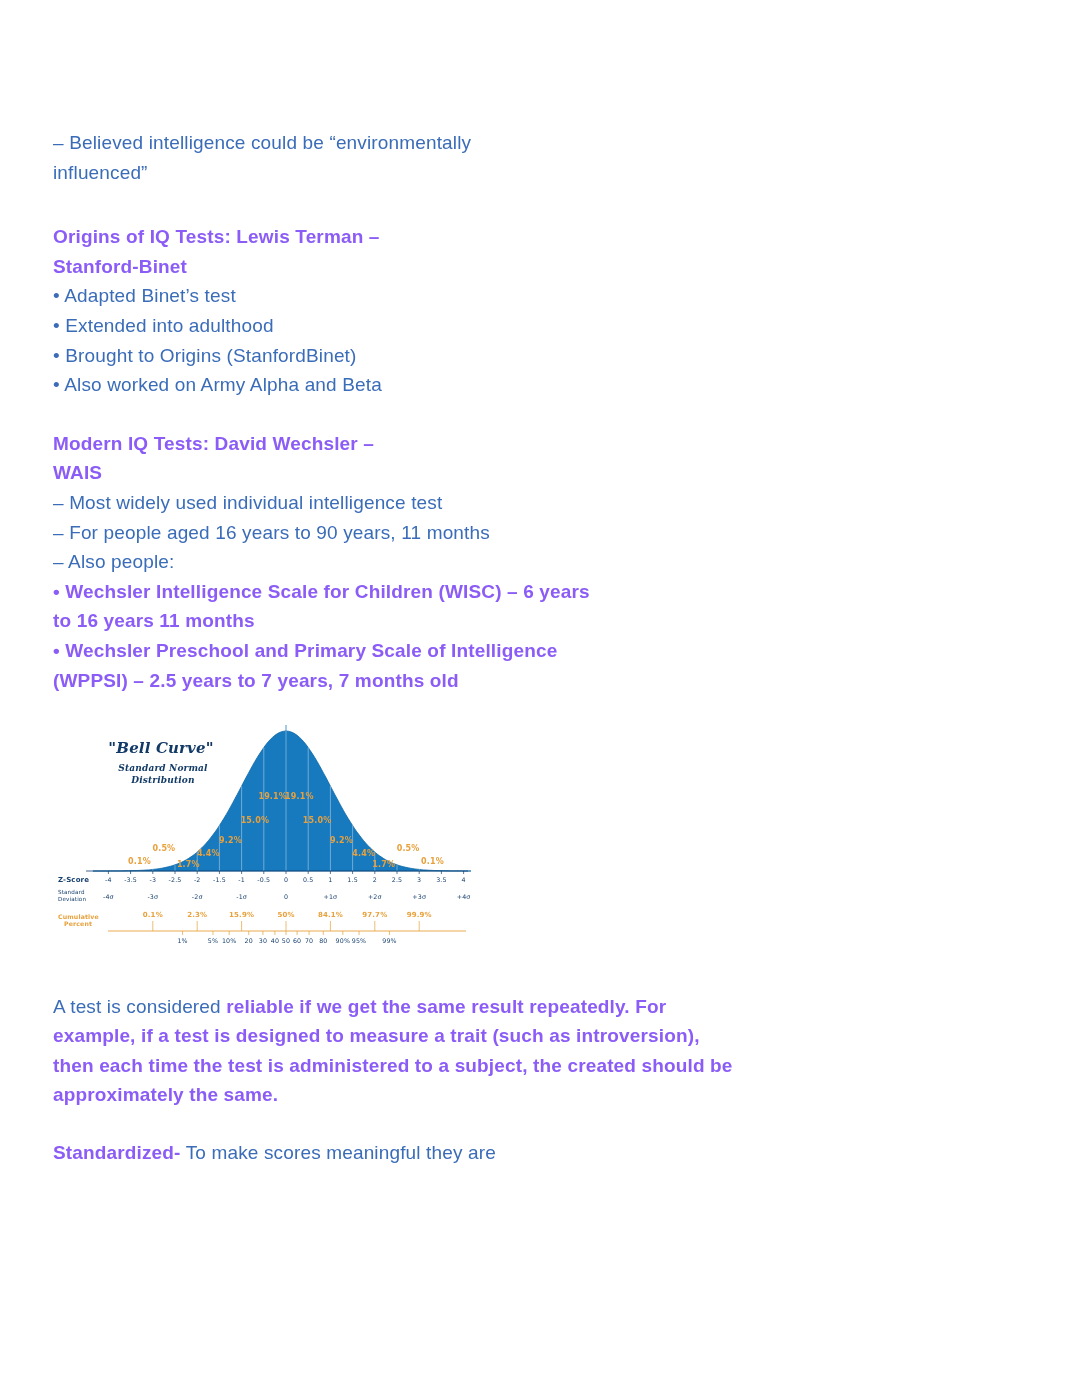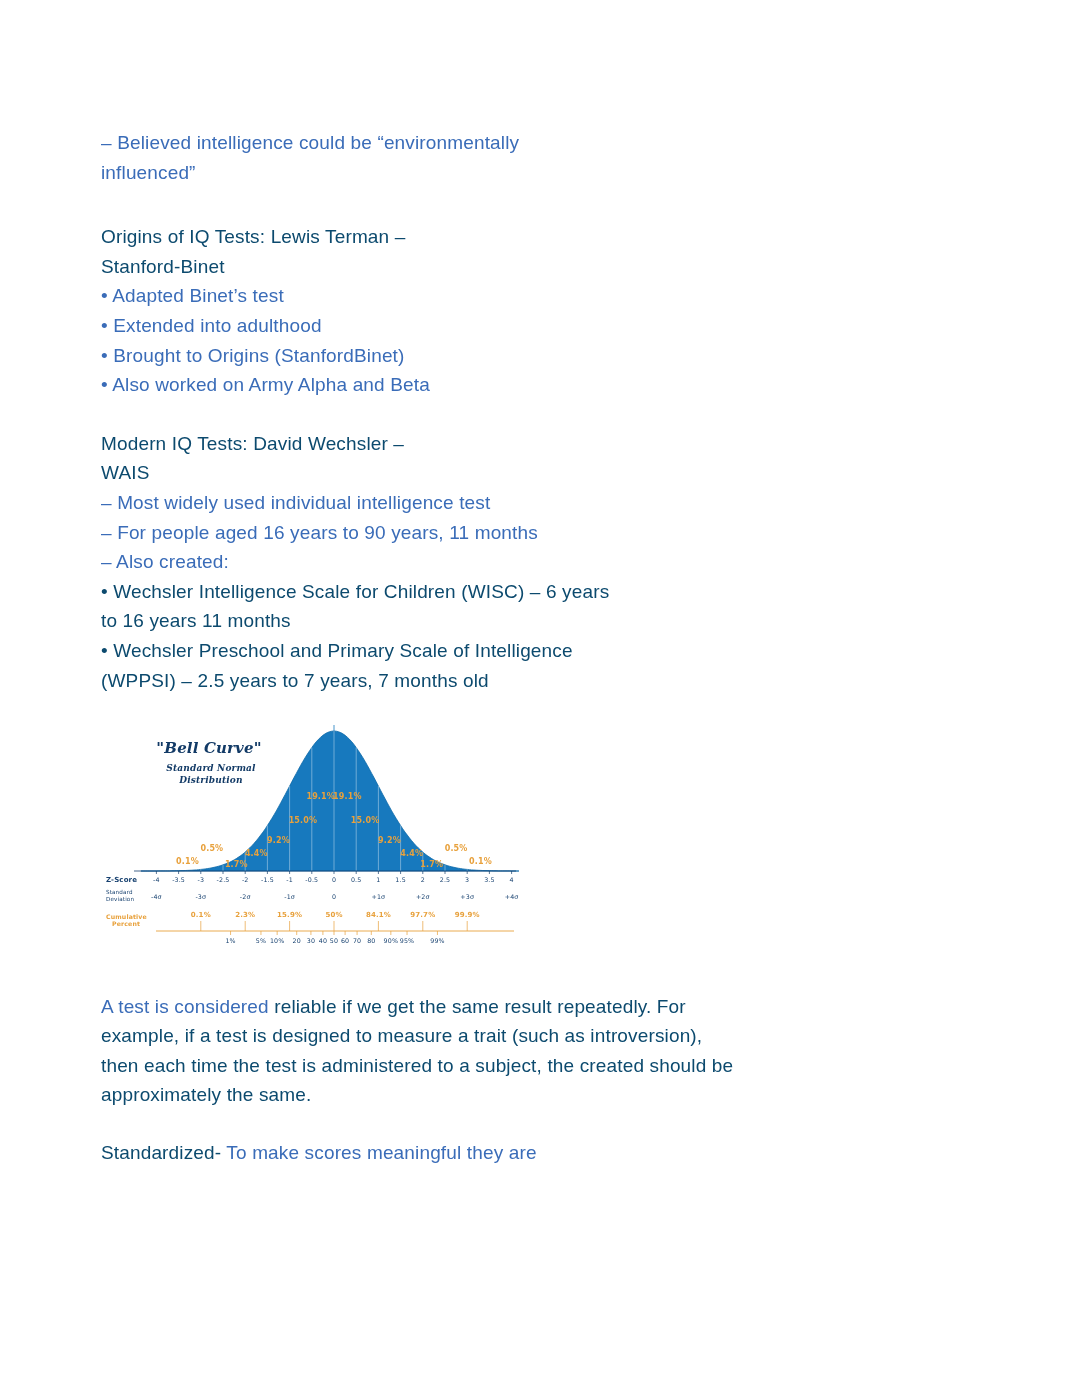--- a/index.html
+++ b/index.html
@@ -4,28 +4,28 @@
 <style>
   * { box-sizing: border-box; }
   html, body { margin: 0; padding: 0; }
   body {
     width: 1080px; height: 1397px;
     background: #ffffff;
     font-family: "Liberation Sans", "DejaVu Sans", sans-serif;
     overflow: hidden;
   }
   .content {
-    padding: 128px 90px 0 101px;
+    padding: 128px 90px 0 53px;
     color: #3a6cb8;
     font-size: 19px;
     line-height: 29.6px;
     letter-spacing: 0.15px;
   }
   .ln { display: block; }
-  .bold { font-weight: 400; color: #0c4a6e; }
+  .bold { font-weight: 700; color: #8b5cf6; }
   .para { margin: 0; }
   .intro { margin-bottom: 35px; }
   .sec1 { margin-bottom: 29px; }
   .sec2 { margin-bottom: 0; }
   .bell-figure { margin: 28px 0 20px 3px; width: 415px; }
   .reliable { margin-bottom: 28px; }
 
   
   .bc-pct { fill: #e8a13c; font-weight: 700; font-size: 8px; font-family: "DejaVu Sans", sans-serif; }
   .bc-cum { fill: #e8a13c; font-weight: 700; font-size: 7px; font-family: "DejaVu Sans", sans-serif; }
@@ -53,21 +53,21 @@
     <span class="ln">• Extended into adulthood</span>
     <span class="ln">• Brought to Origins (StanfordBinet)</span>
     <span class="ln">• Also worked on Army Alpha and Beta</span>
   </p>
 
   <p class="para sec2">
     <span class="ln bold">Modern IQ Tests: David Wechsler –</span>
     <span class="ln bold">WAIS</span>
     <span class="ln">– Most widely used individual intelligence test</span>
     <span class="ln">– For people aged 16 years to 90 years, 11 months</span>
-    <span class="ln">– Also created:</span>
+    <span class="ln">– Also people:</span>
     <span class="ln bold">• Wechsler Intelligence Scale for Children (WISC) – 6 years</span>
     <span class="ln bold">to 16 years 11 months</span>
     <span class="ln bold">• Wechsler Preschool and Primary Scale of Intelligence</span>
     <span class="ln bold">(WPPSI) – 2.5 years to 7 years, 7 months old</span>
   </p>
 
   <figure class="bell-figure">
     <svg id="bellSvg" viewBox="0 0 415 240" width="415" height="240" xmlns="http://www.w3.org/2000/svg">
         <path d="M 36.9 148 L 36.9 148.0 L 39.1 148.0 L 41.3 148.0 L 43.5 148.0 L 45.7 148.0 L 48.0 148.0 L 50.2 148.0 L 52.4 148.0 L 54.6 147.9 L 56.8 147.9 L 59.1 147.9 L 61.3 147.9 L 63.5 147.9 L 65.7 147.9 L 67.9 147.8 L 70.2 147.8 L 72.4 147.7 L 74.6 147.7 L 76.8 147.6 L 79.0 147.6 L 81.3 147.5 L 83.5 147.4 L 85.7 147.3 L 87.9 147.2 L 90.1 147.0 L 92.4 146.9 L 94.6 146.7 L 96.8 146.4 L 99.0 146.2 L 101.2 145.9 L 103.5 145.6 L 105.7 145.2 L 107.9 144.8 L 110.1 144.3 L 112.3 143.8 L 114.6 143.2 L 116.8 142.6 L 119.0 141.8 L 121.2 141.0 L 123.4 140.1 L 125.7 139.2 L 127.9 138.1 L 130.1 136.9 L 132.3 135.6 L 134.5 134.1 L 136.8 132.6 L 139.0 130.9 L 141.2 129.1 L 143.4 127.1 L 145.6 125.0 L 147.9 122.7 L 150.1 120.3 L 152.3 117.7 L 154.5 115.0 L 156.7 112.1 L 159.0 109.1 L 161.2 105.9 L 163.4 102.5 L 165.6 99.1 L 167.8 95.5 L 170.1 91.7 L 172.3 87.9 L 174.5 83.9 L 176.7 79.9 L 178.9 75.7 L 181.2 71.5 L 183.4 67.3 L 185.6 63.1 L 187.8 58.8 L 190.0 54.6 L 192.3 50.4 L 194.5 46.3 L 196.7 42.3 L 198.9 38.4 L 201.1 34.7 L 203.4 31.1 L 205.6 27.7 L 207.8 24.5 L 210.0 21.5 L 212.2 18.8 L 214.5 16.3 L 216.7 14.2 L 218.9 12.3 L 221.1 10.8 L 223.3 9.6 L 225.6 8.7 L 227.8 8.2 L 230.0 8.0 L 232.2 8.2 L 234.4 8.7 L 236.7 9.6 L 238.9 10.8 L 241.1 12.3 L 243.3 14.2 L 245.5 16.3 L 247.8 18.8 L 250.0 21.5 L 252.2 24.5 L 254.4 27.7 L 256.6 31.1 L 258.9 34.7 L 261.1 38.4 L 263.3 42.3 L 265.5 46.3 L 267.7 50.4 L 270.0 54.6 L 272.2 58.8 L 274.4 63.1 L 276.6 67.3 L 278.8 71.5 L 281.1 75.7 L 283.3 79.9 L 285.5 83.9 L 287.7 87.9 L 289.9 91.7 L 292.2 95.5 L 294.4 99.1 L 296.6 102.5 L 298.8 105.9 L 301.0 109.1 L 303.3 112.1 L 305.5 115.0 L 307.7 117.7 L 309.9 120.3 L 312.1 122.7 L 314.4 125.0 L 316.6 127.1 L 318.8 129.1 L 321.0 130.9 L 323.2 132.6 L 325.5 134.1 L 327.7 135.6 L 329.9 136.9 L 332.1 138.1 L 334.3 139.2 L 336.6 140.1 L 338.8 141.0 L 341.0 141.8 L 343.2 142.6 L 345.4 143.2 L 347.7 143.8 L 349.9 144.3 L 352.1 144.8 L 354.3 145.2 L 356.5 145.6 L 358.8 145.9 L 361.0 146.2 L 363.2 146.4 L 365.4 146.7 L 367.6 146.9 L 369.9 147.0 L 372.1 147.2 L 374.3 147.3 L 376.5 147.4 L 378.7 147.5 L 381.0 147.6 L 383.2 147.6 L 385.4 147.7 L 387.6 147.7 L 389.8 147.8 L 392.1 147.8 L 394.3 147.9 L 396.5 147.9 L 398.7 147.9 L 400.9 147.9 L 403.2 147.9 L 405.4 147.9 L 407.6 148.0 L 409.8 148.0 L 412.0 148.0 L 414.3 148.0 L 416.5 148.0 L 418.7 148.0 L 420.9 148.0 L 423.1 148.0 L 423.1 148 Z" fill="#1779be" stroke="#0e69a8" stroke-width="0.8"></path>
         <line x1="230" y1="2" x2="230" y2="8" stroke="#1779be" stroke-width="0.8"></line>

